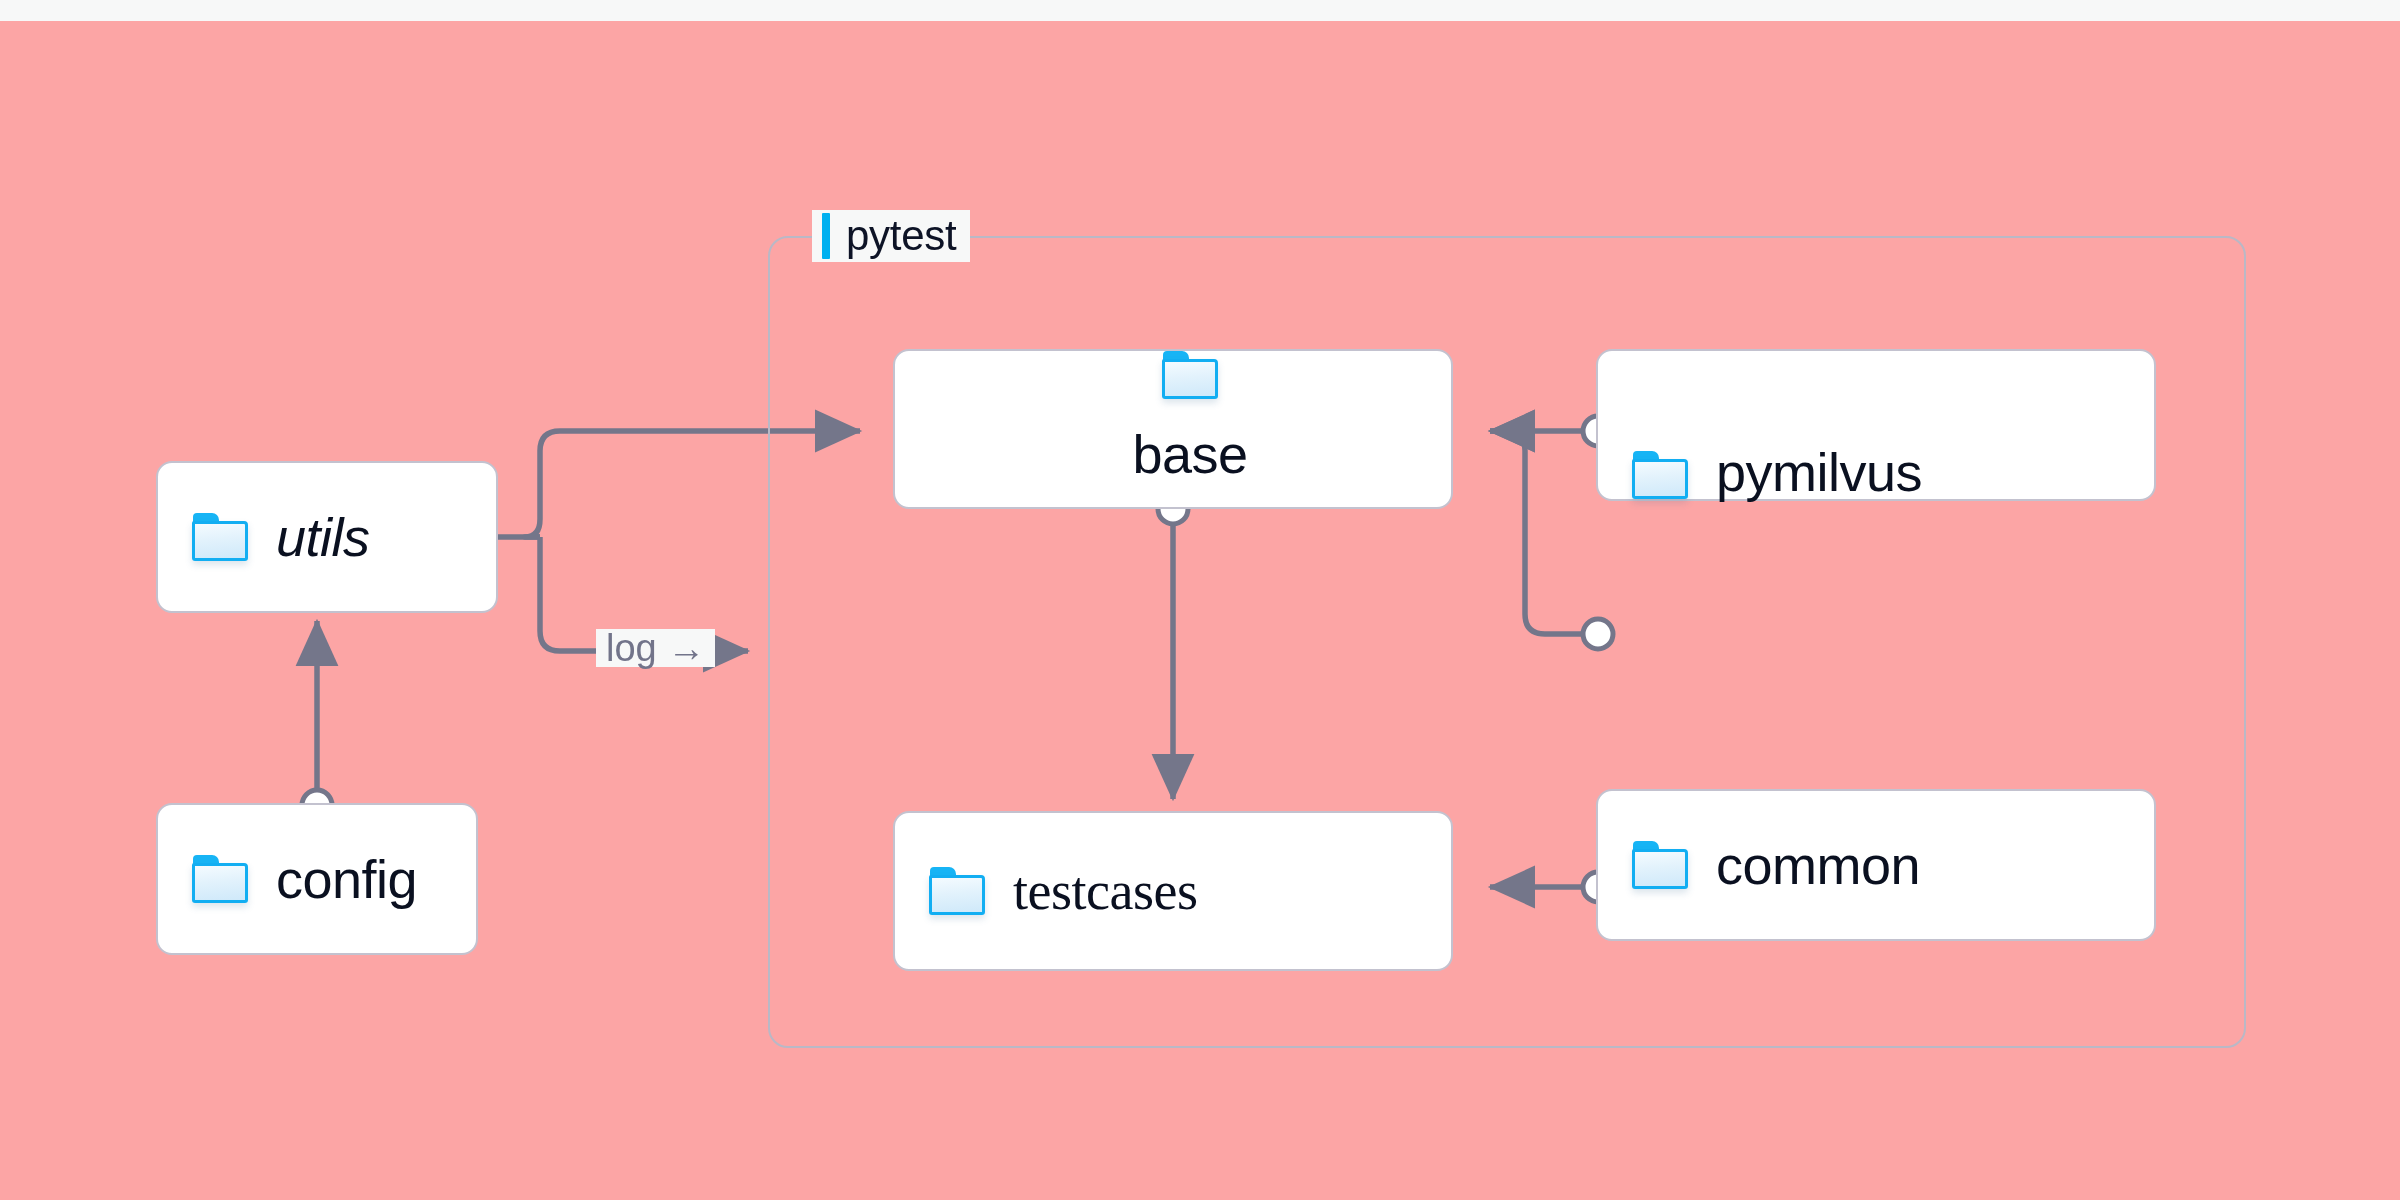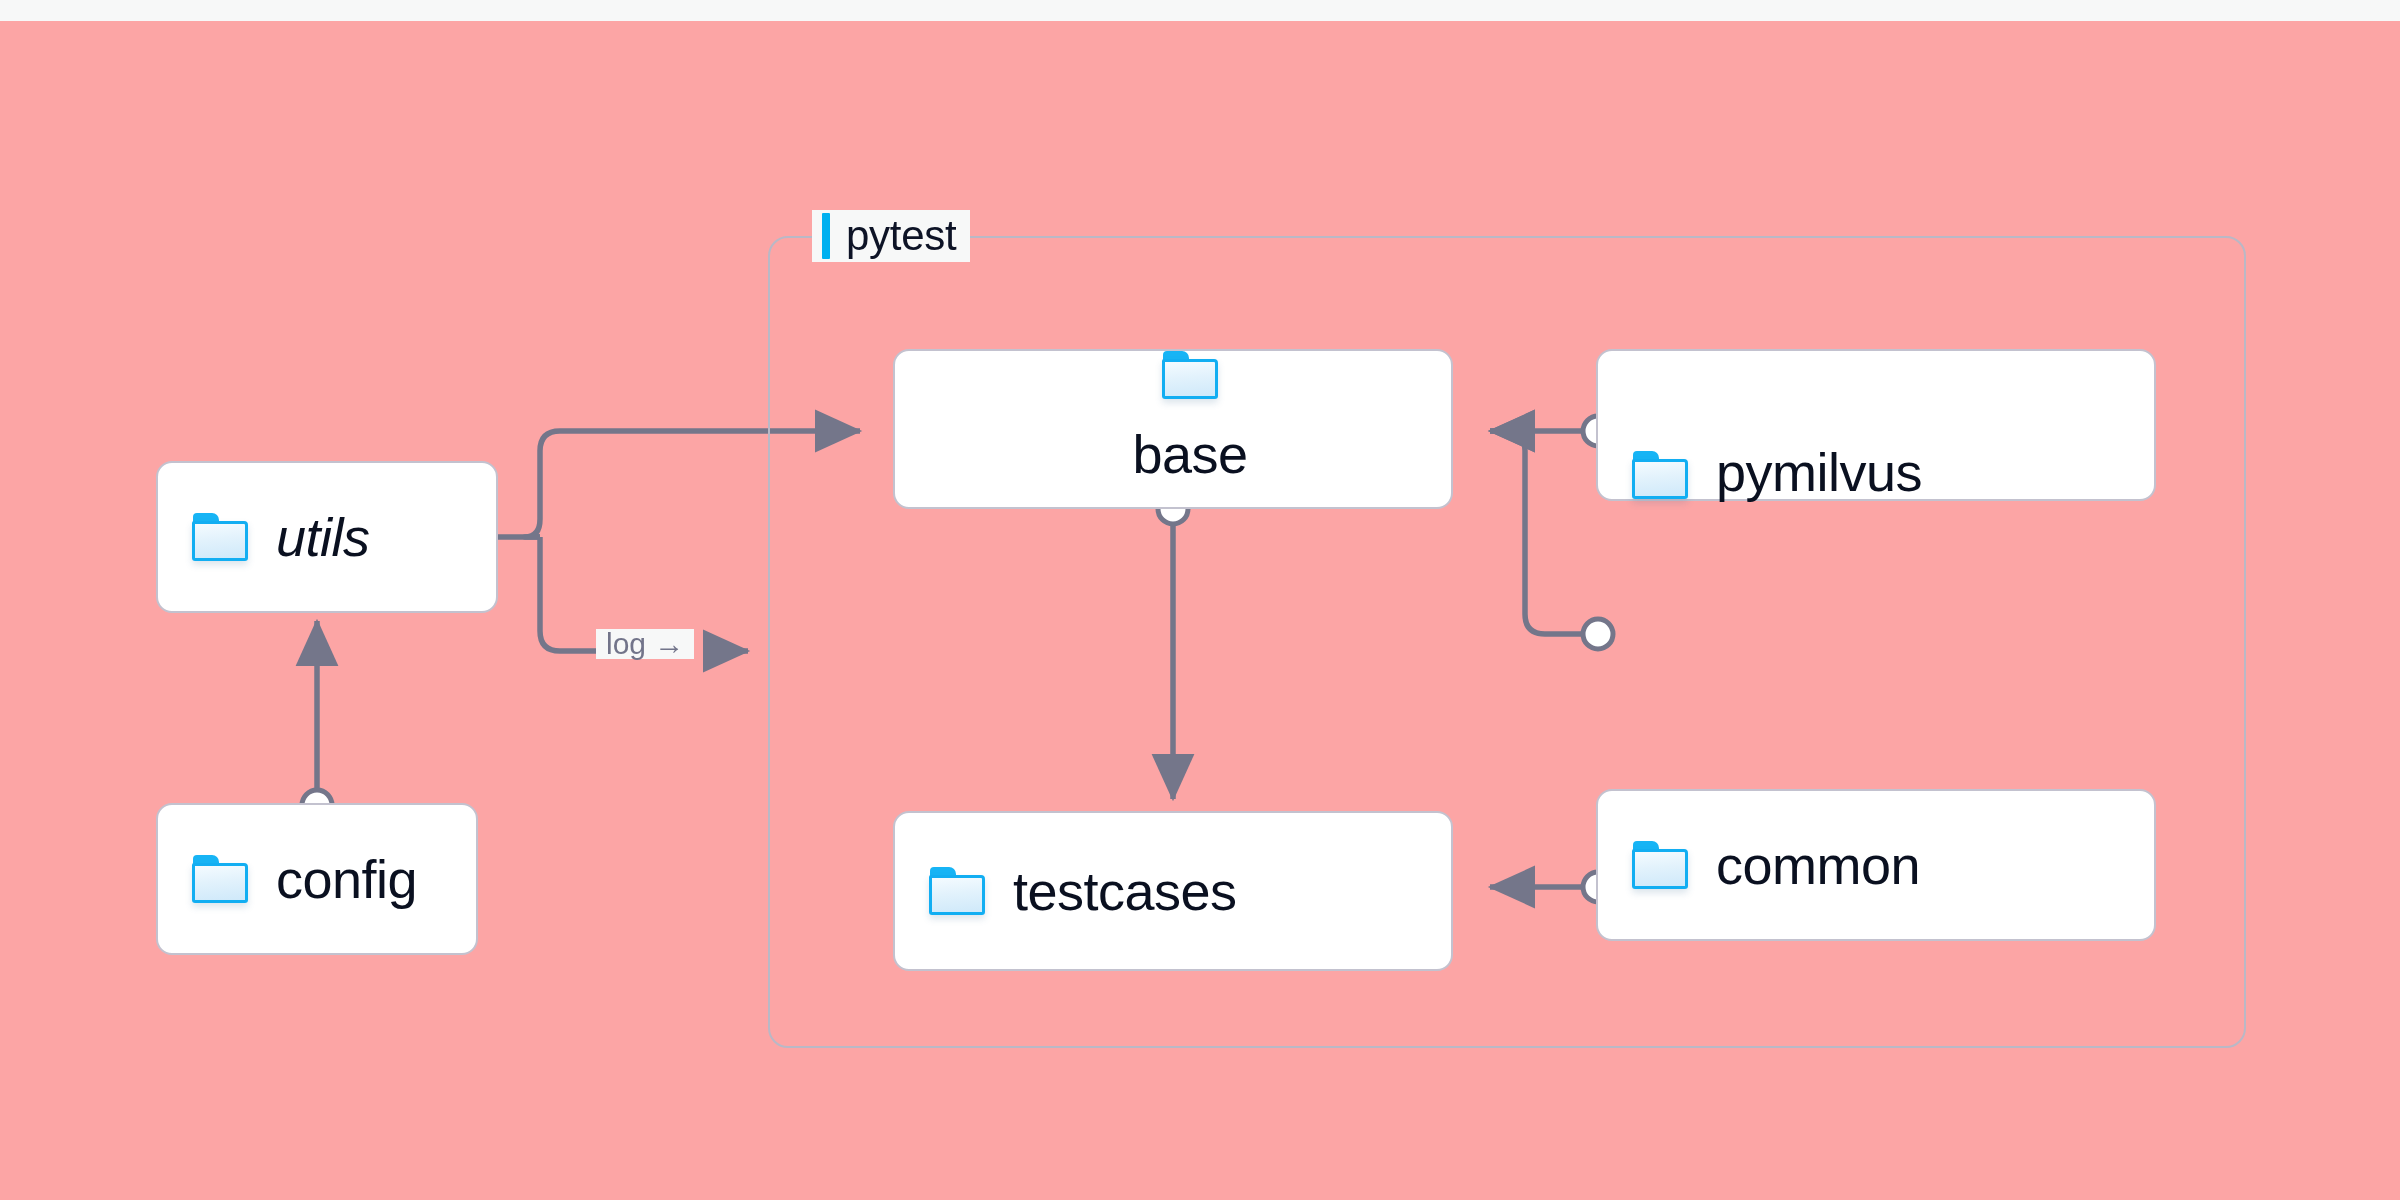--- a/index.html
+++ b/index.html
@@ -101,21 +101,21 @@
     background: linear-gradient(175deg, #f4fbff 0%, #e2f2fc 45%, #cfe9fa 100%);
     border: 3px solid #12aef2;
     border-radius: 2px 4px 3px 3px;
     box-sizing: border-box;
     box-shadow: 0 4px 7px rgba(60,110,150,0.18);
   }
 
   
   .edge-label {
     position: absolute;
-    font-size: 30px;
+    font-size: 38px;
     color: #72748a;
     white-space: nowrap;
     line-height: 1;
     background: #f7f8f8;
     padding: 0 10px;
     text-align: center;
   }
 </style>
 </head>
 <body>
@@ -184,21 +184,21 @@
   </div>
 
   <div class="node" style="left:893px; top:328px; width:560px; height:160px;flex-direction:column;">
     <span class="folder-icon">
       <span class="tab"></span>
         <span class="body"></span>
     </span>
     <span class="node-label">base</span>
   </div>
 
-  <div class="node" style="left:893px; top:790px; width:560px; height:160px;">
+  <div class="node" style="left:893px; top:790px; width:560px; height:160px;font-family:Liberation Serif, serif;">
     <span class="folder-icon">
       <span class="tab"></span>
         <span class="body"></span>
     </span>
     <span class="node-label">testcases</span>
   </div>
 
   <div class="node" style="left:1596px; top:328px; width:560px; height:152px;align-items:flex-end;">
     <span class="folder-icon">
       <span class="tab"></span>

